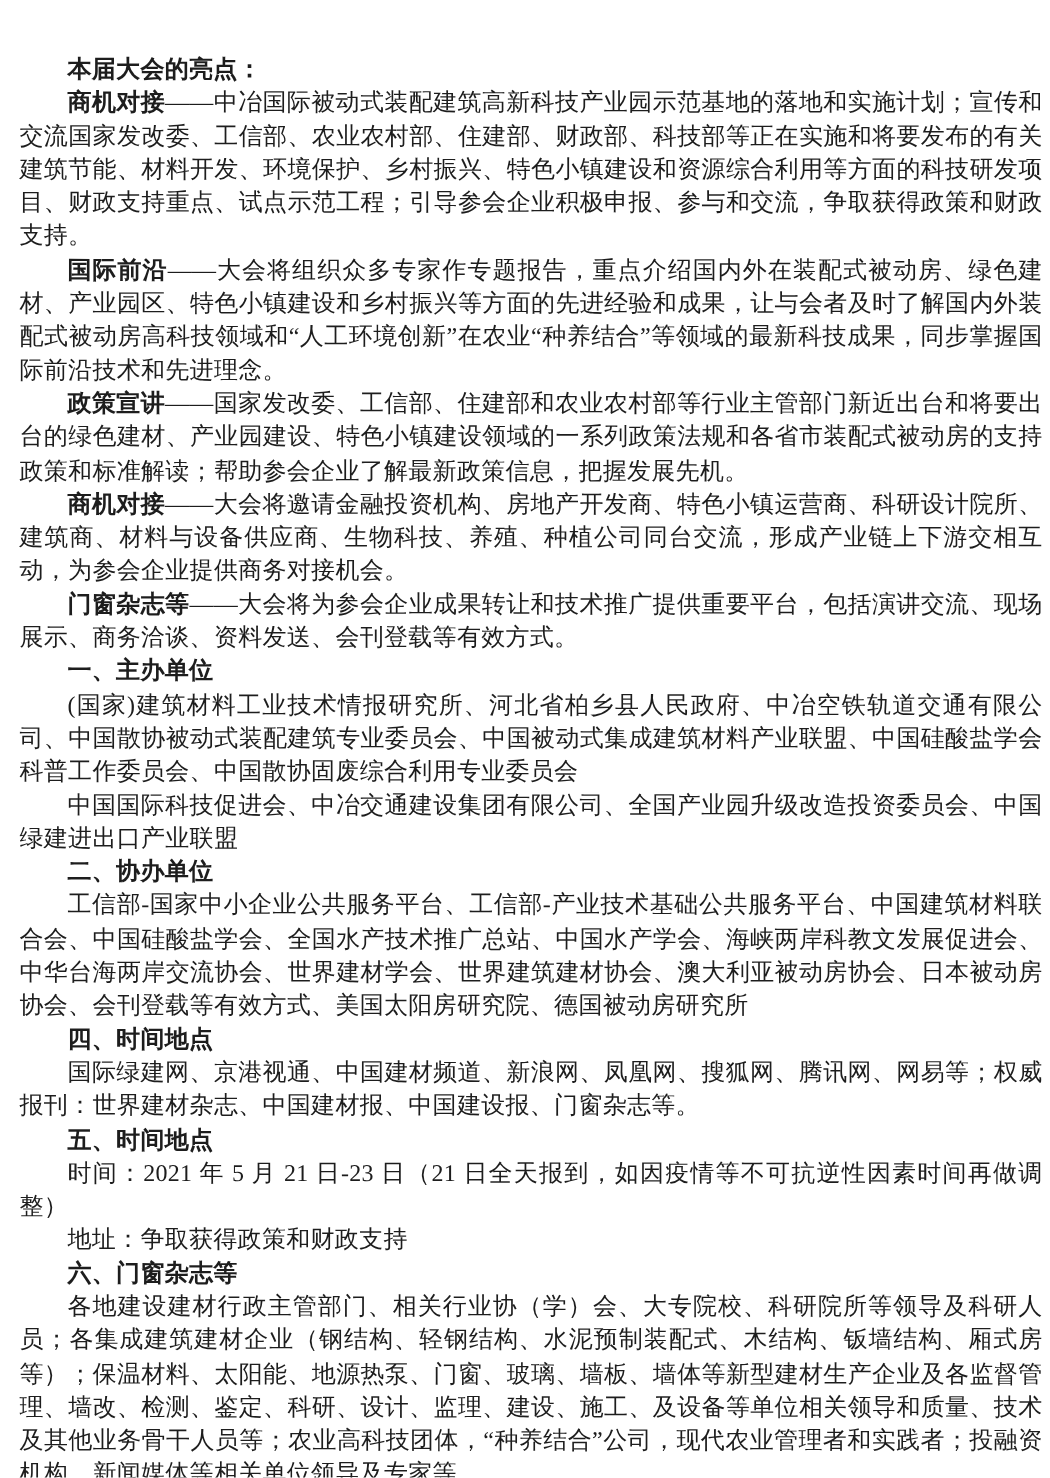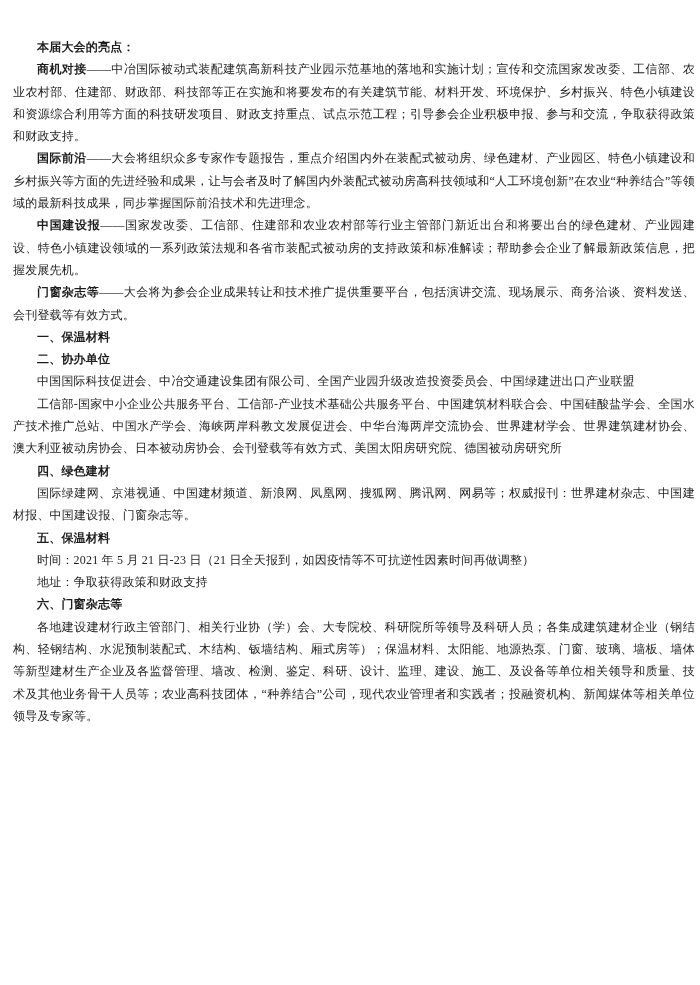--- a/index.html
+++ b/index.html
@@ -9,21 +9,21 @@
     height: 985px;
     overflow: hidden;
     font-family: "Liberation Serif", "DejaVu Serif", serif;
   }
   .page {
     width: 700px;
     height: 985px;
     background: #ffffff;
     color: #1d1d1d;
     padding: 36px 5px 20px 13px;
-    font-size: 12px;
+    font-size: 16px;
     line-height: 22.3px;
     text-align: justify;
     letter-spacing: 0.2px;
   }
   .para {
     text-indent: 2em;
   }
   .para b, .sec-heading b {
     font-weight: bold;
   }
@@ -31,29 +31,31 @@
 </head>
 <body>
 
 <div class="page">
   <p class="para">
     <b>本届大会的亮点：</b>
   </p>
   <div id="highlights">
       <p class="para"><b>商机对接</b>——中冶国际被动式装配建筑高新科技产业园示范基地的落地和实施计划；宣传和交流国家发改委、工信部、农业农村部、住建部、财政部、科技部等正在实施和将要发布的有关建筑节能、材料开发、环境保护、乡村振兴、特色小镇建设和资源综合利用等方面的科技研发项目、财政支持重点、试点示范工程；引导参会企业积极申报、参与和交流，争取获得政策和财政支持。</p>
       <p class="para"><b>国际前沿</b>——大会将组织众多专家作专题报告，重点介绍国内外在装配式被动房、绿色建材、产业园区、特色小镇建设和乡村振兴等方面的先进经验和成果，让与会者及时了解国内外装配式被动房高科技领域和“人工环境创新”在农业“种养结合”等领域的最新科技成果，同步掌握国际前沿技术和先进理念。</p>
-      <p class="para"><b>中国建设报</b>——国家发改委、工信部、住建部和农业农村部等行业主管部门新近出台和将要出台的绿色建材、产业园建设、特色小镇建设领域的一系列政策法规和各省市装配式被动房的支持政策和标准解读；帮助参会企业了解最新政策信息，把握发展先机。</p>
+      <p class="para"><b>政策宣讲</b>——国家发改委、工信部、住建部和农业农村部等行业主管部门新近出台和将要出台的绿色建材、产业园建设、特色小镇建设领域的一系列政策法规和各省市装配式被动房的支持政策和标准解读；帮助参会企业了解最新政策信息，把握发展先机。</p>
+      <p class="para"><b>商机对接</b>——大会将邀请金融投资机构、房地产开发商、特色小镇运营商、科研设计院所、建筑商、材料与设备供应商、生物科技、养殖、种植公司同台交流，形成产业链上下游交相互动，为参会企业提供商务对接机会。</p>
       <p class="para"><b>门窗杂志等</b>——大会将为参会企业成果转让和技术推广提供重要平台，包括演讲交流、现场展示、商务洽谈、资料发送、会刊登载等有效方式。</p>
     </div>
   <div id="sections">
-      <p class="para sec-heading"><b>一、保温材料</b></p>
+      <p class="para sec-heading"><b>一、主办单位</b></p>
+      <p class="para">(国家)建筑材料工业技术情报研究所、河北省柏乡县人民政府、中冶空铁轨道交通有限公司、中国散协被动式装配建筑专业委员会、中国被动式集成建筑材料产业联盟、中国硅酸盐学会科普工作委员会、中国散协固废综合利用专业委员会</p>
+      <p class="para">中国国际科技促进会、中冶交通建设集团有限公司、全国产业园升级改造投资委员会、中国绿建进出口产业联盟</p>
       <p class="para sec-heading"><b>二、协办单位</b></p>
-      <p class="para">中国国际科技促进会、中冶交通建设集团有限公司、全国产业园升级改造投资委员会、中国绿建进出口产业联盟</p>
       <p class="para">工信部-国家中小企业公共服务平台、工信部-产业技术基础公共服务平台、中国建筑材料联合会、中国硅酸盐学会、全国水产技术推广总站、中国水产学会、海峡两岸科教文发展促进会、中华台海两岸交流协会、世界建材学会、世界建筑建材协会、澳大利亚被动房协会、日本被动房协会、会刊登载等有效方式、美国太阳房研究院、德国被动房研究所</p>
-      <p class="para sec-heading"><b>四、绿色建材</b></p>
+      <p class="para sec-heading"><b>四、时间地点</b></p>
       <p class="para">国际绿建网、京港视通、中国建材频道、新浪网、凤凰网、搜狐网、腾讯网、网易等；权威报刊：世界建材杂志、中国建材报、中国建设报、门窗杂志等。</p>
-      <p class="para sec-heading"><b>五、保温材料</b></p>
+      <p class="para sec-heading"><b>五、时间地点</b></p>
       <p class="para">时间：2021 年 5 月 21 日-23 日（21 日全天报到，如因疫情等不可抗逆性因素时间再做调整）</p>
       <p class="para">地址：争取获得政策和财政支持</p>
       <p class="para sec-heading"><b>六、门窗杂志等</b></p>
       <p class="para">各地建设建材行政主管部门、相关行业协（学）会、大专院校、科研院所等领导及科研人员；各集成建筑建材企业（钢结构、轻钢结构、水泥预制装配式、木结构、钣墙结构、厢式房等）；保温材料、太阳能、地源热泵、门窗、玻璃、墙板、墙体等新型建材生产企业及各监督管理、墙改、检测、鉴定、科研、设计、监理、建设、施工、及设备等单位相关领导和质量、技术及其他业务骨干人员等；农业高科技团体，“种养结合”公司，现代农业管理者和实践者；投融资机构、新闻媒体等相关单位领导及专家等。</p>
     </div>
 </div>
 
 </body></html>

